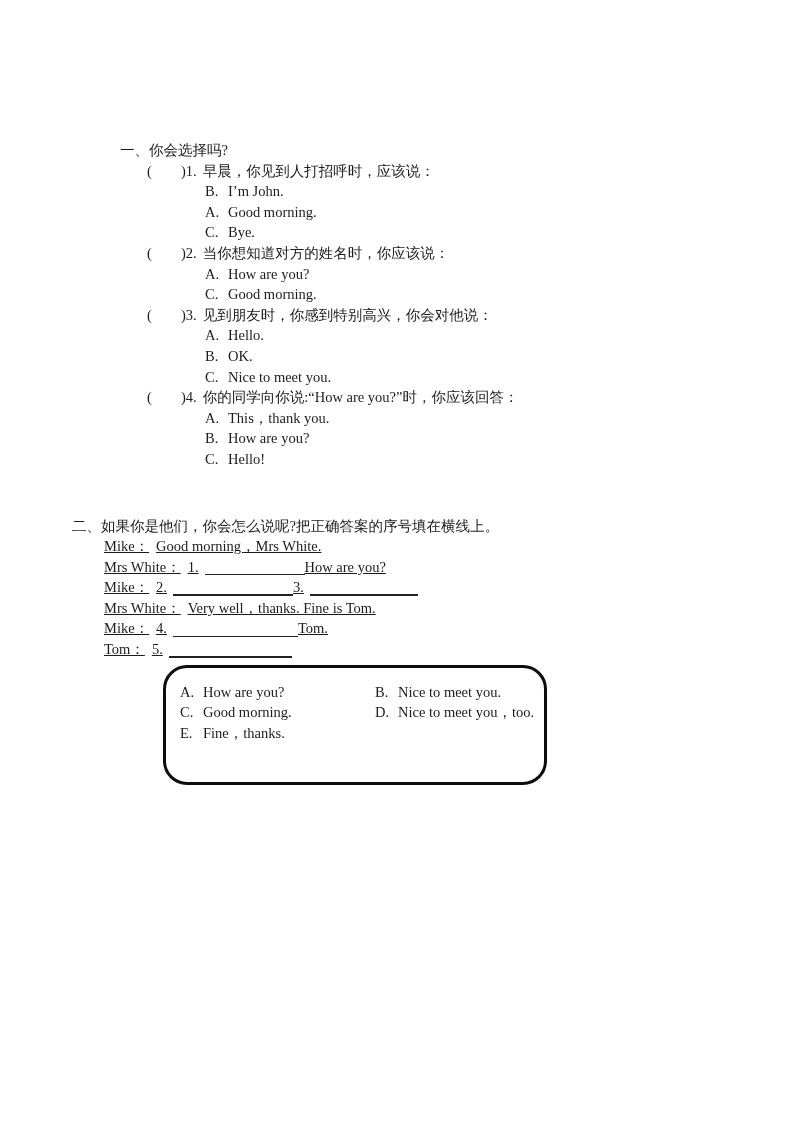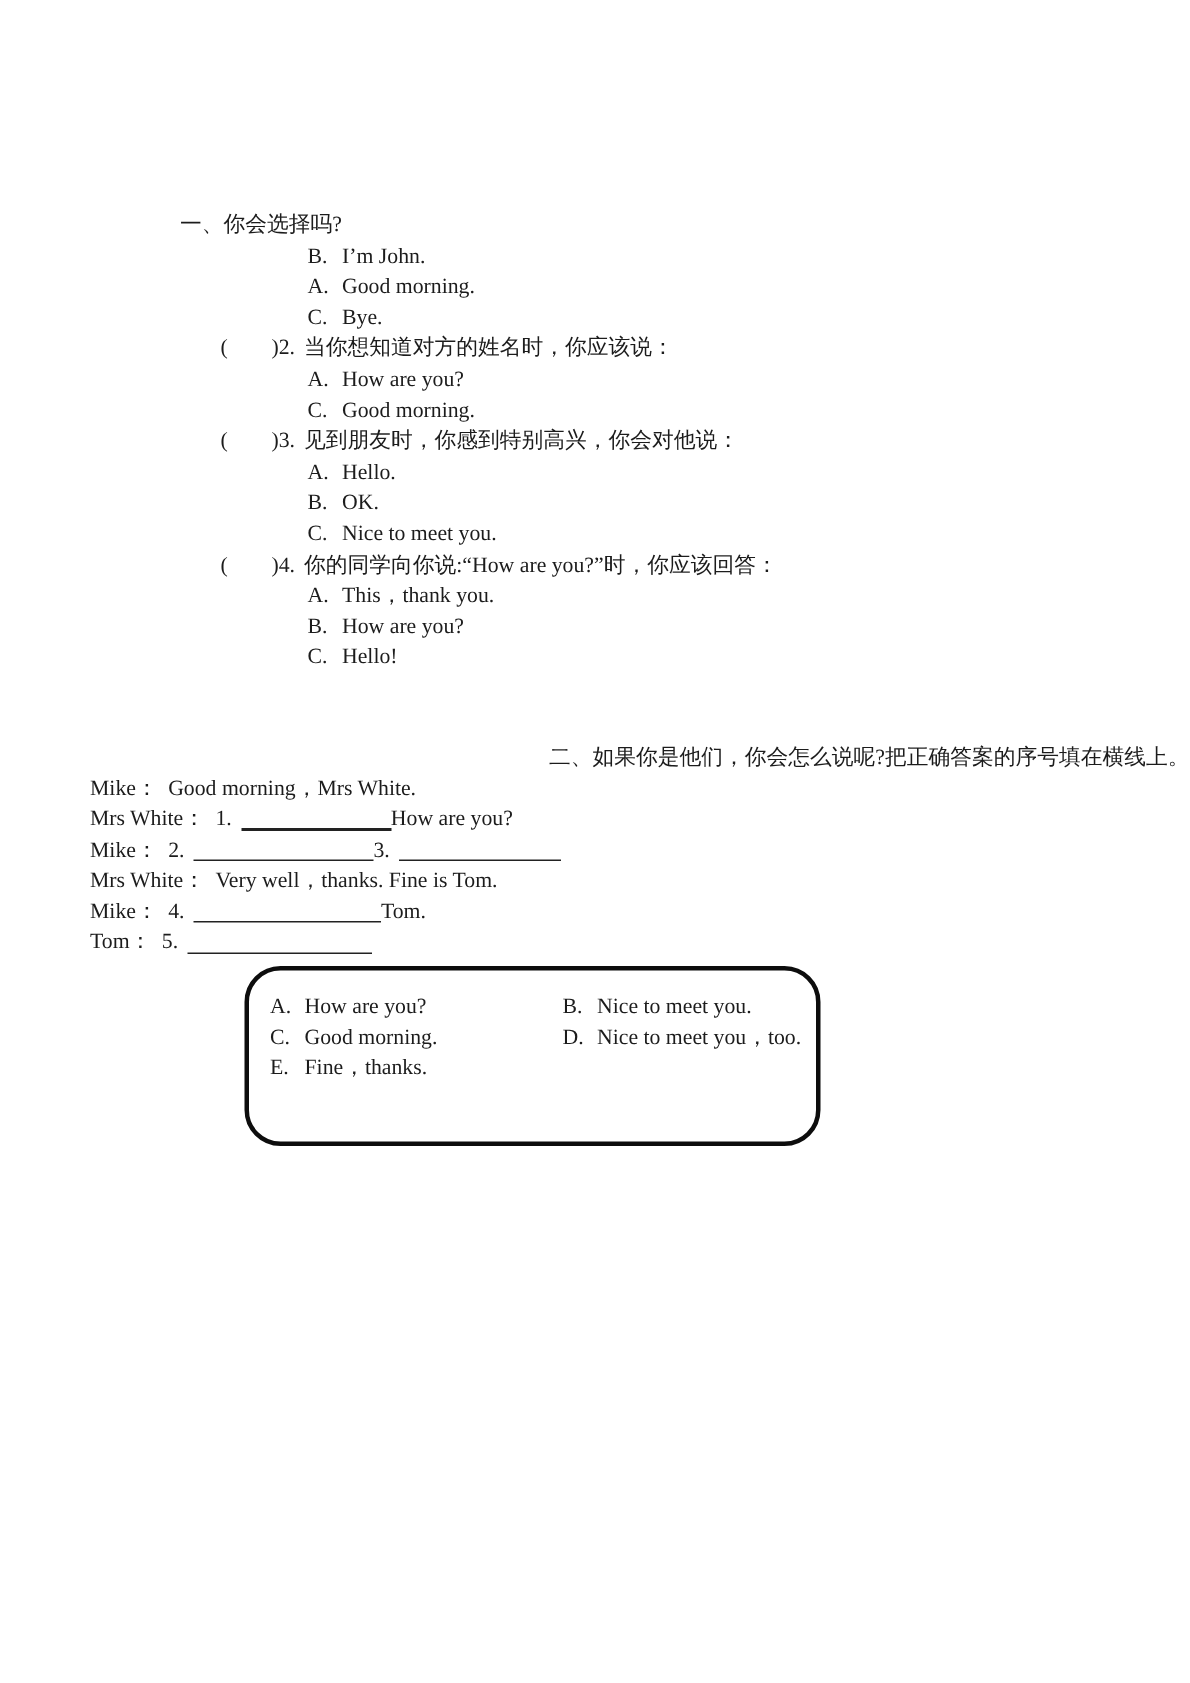--- a/index.html
+++ b/index.html
@@ -9,27 +9,27 @@
     background:#ffffff;
     font-family:"Liberation Serif","DejaVu Serif",serif;
     font-size:14.5px;
     line-height:20.6px;
     color:#1c1c1c;
     overflow:hidden;
   }
   .content{position:absolute;top:140px;left:0;width:100%;}
   .line{white-space:nowrap;}
   .heading1{margin-left:120px;}
-  .heading2{margin-left:106px;margin-top:46px;text-align:right;}
+  .heading2{margin-left:72px;margin-top:46px;}
   .qline{margin-left:147px;}
   .br{display:inline-block;width:34px;}
   .qnum{margin-right:6px;}
   .opt{margin-left:205px;}
   .olabel{display:inline-block;width:23px;}
-  .dline{margin-left:60px;}
+  .dline{margin-left:104px;text-decoration:underline;}
   .spk{margin-right:7px;}
   .dnum{margin-right:6px;}
   .blank{display:inline-block;height:1.3px;background:#222222;vertical-align:-3.5px;}
   .w100{width:100px;}
   .w108{width:108px;}
   .w120{width:120px;}
   .w123{width:123px;}
   .w125{width:125px;}
   .answer-box{
     box-sizing:border-box;
@@ -44,20 +44,21 @@
   .box-col2{position:absolute;left:209px;white-space:nowrap;}
 </style>
 </head>
 <body>
 
 <div class="page">
   <div class="content">
 
     <div class="line heading1">一、你会选择吗?</div>
 
+    <div class="line qline"><span class="br">(</span><span class="qnum">)1.</span><span>早晨，你见到人打招呼时，应该说：</span></div>
     <div class="line opt"><span class="olabel">B.</span><span>I’m John.</span></div>
     <div class="line opt"><span class="olabel">A.</span><span>Good morning.</span></div>
     <div class="line opt"><span class="olabel">C.</span><span>Bye.</span></div>
 
     <div class="line qline"><span class="br">(</span><span class="qnum">)2.</span><span>当你想知道对方的姓名时，你应该说：</span></div>
     <div class="line opt"><span class="olabel">A.</span><span>How are you?</span></div>
     <div class="line opt"><span class="olabel">C.</span><span>Good morning.</span></div>
 
     <div class="line qline"><span class="br">(</span><span class="qnum">)3.</span><span>见到朋友时，你感到特别高兴，你会对他说：</span></div>
     <div class="line opt"><span class="olabel">A.</span><span>Hello.</span></div>

